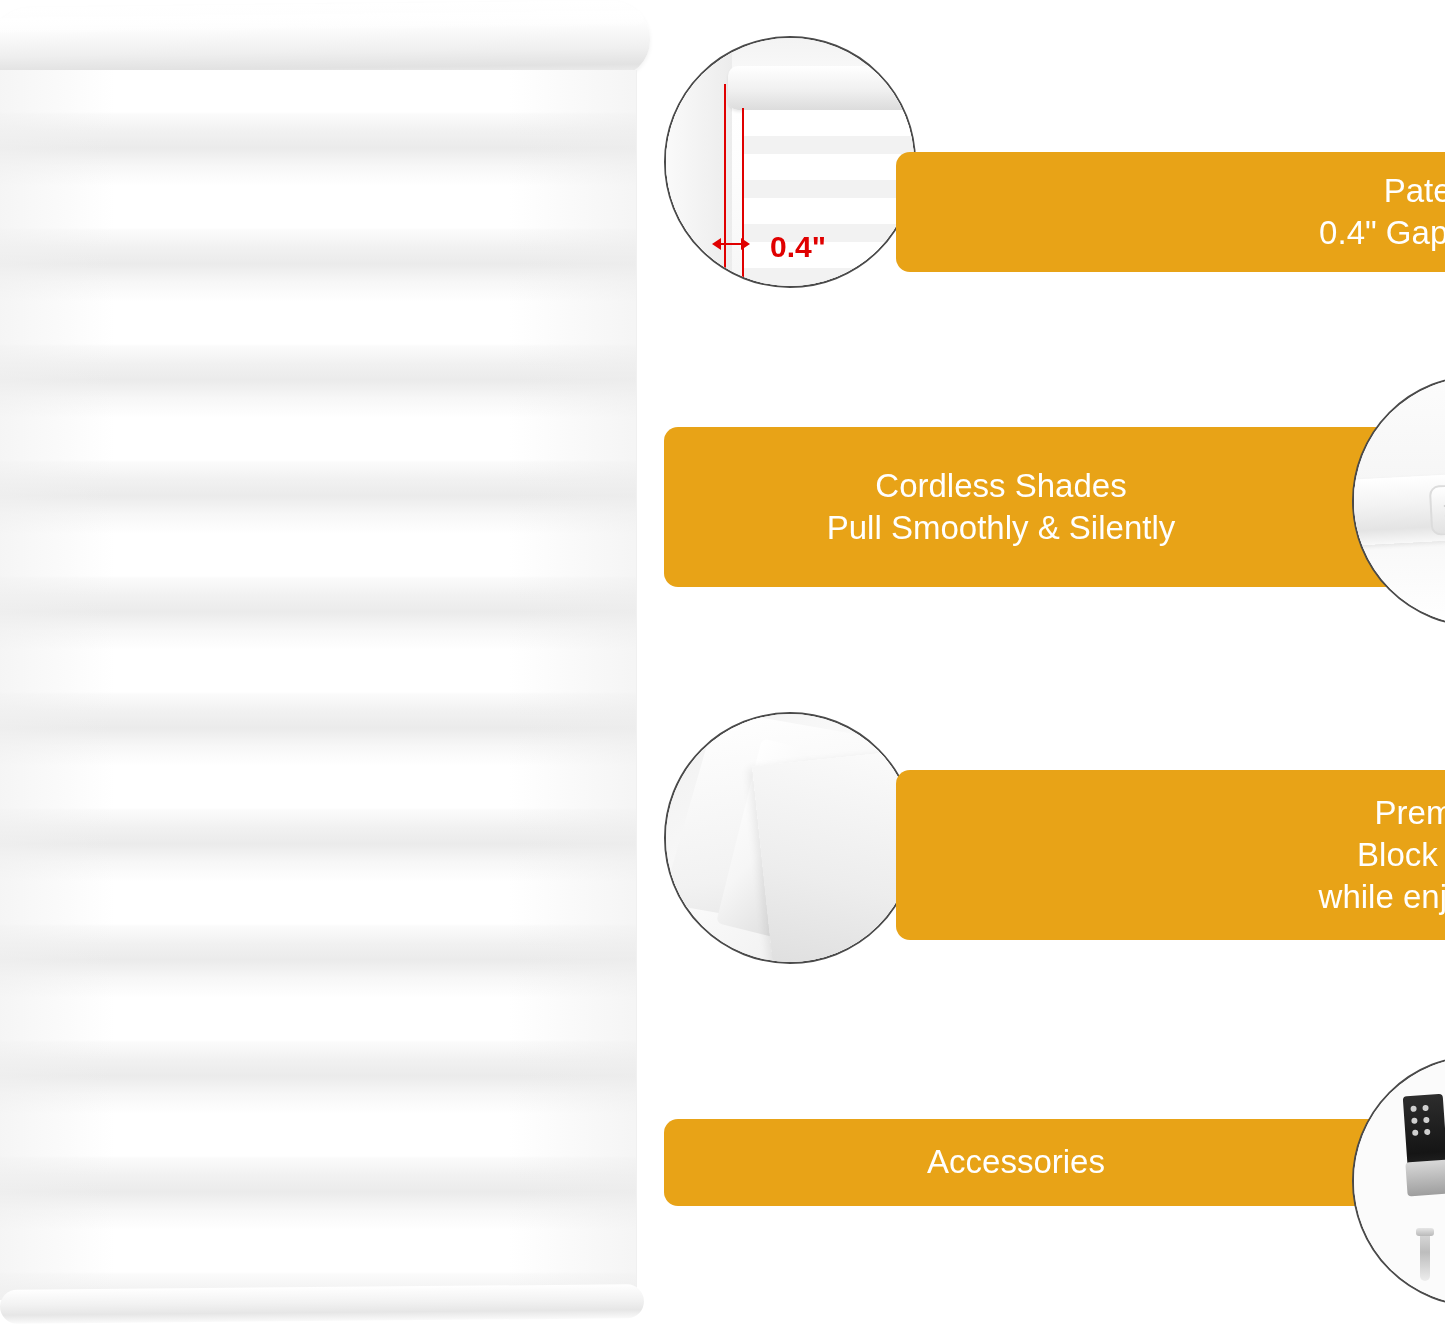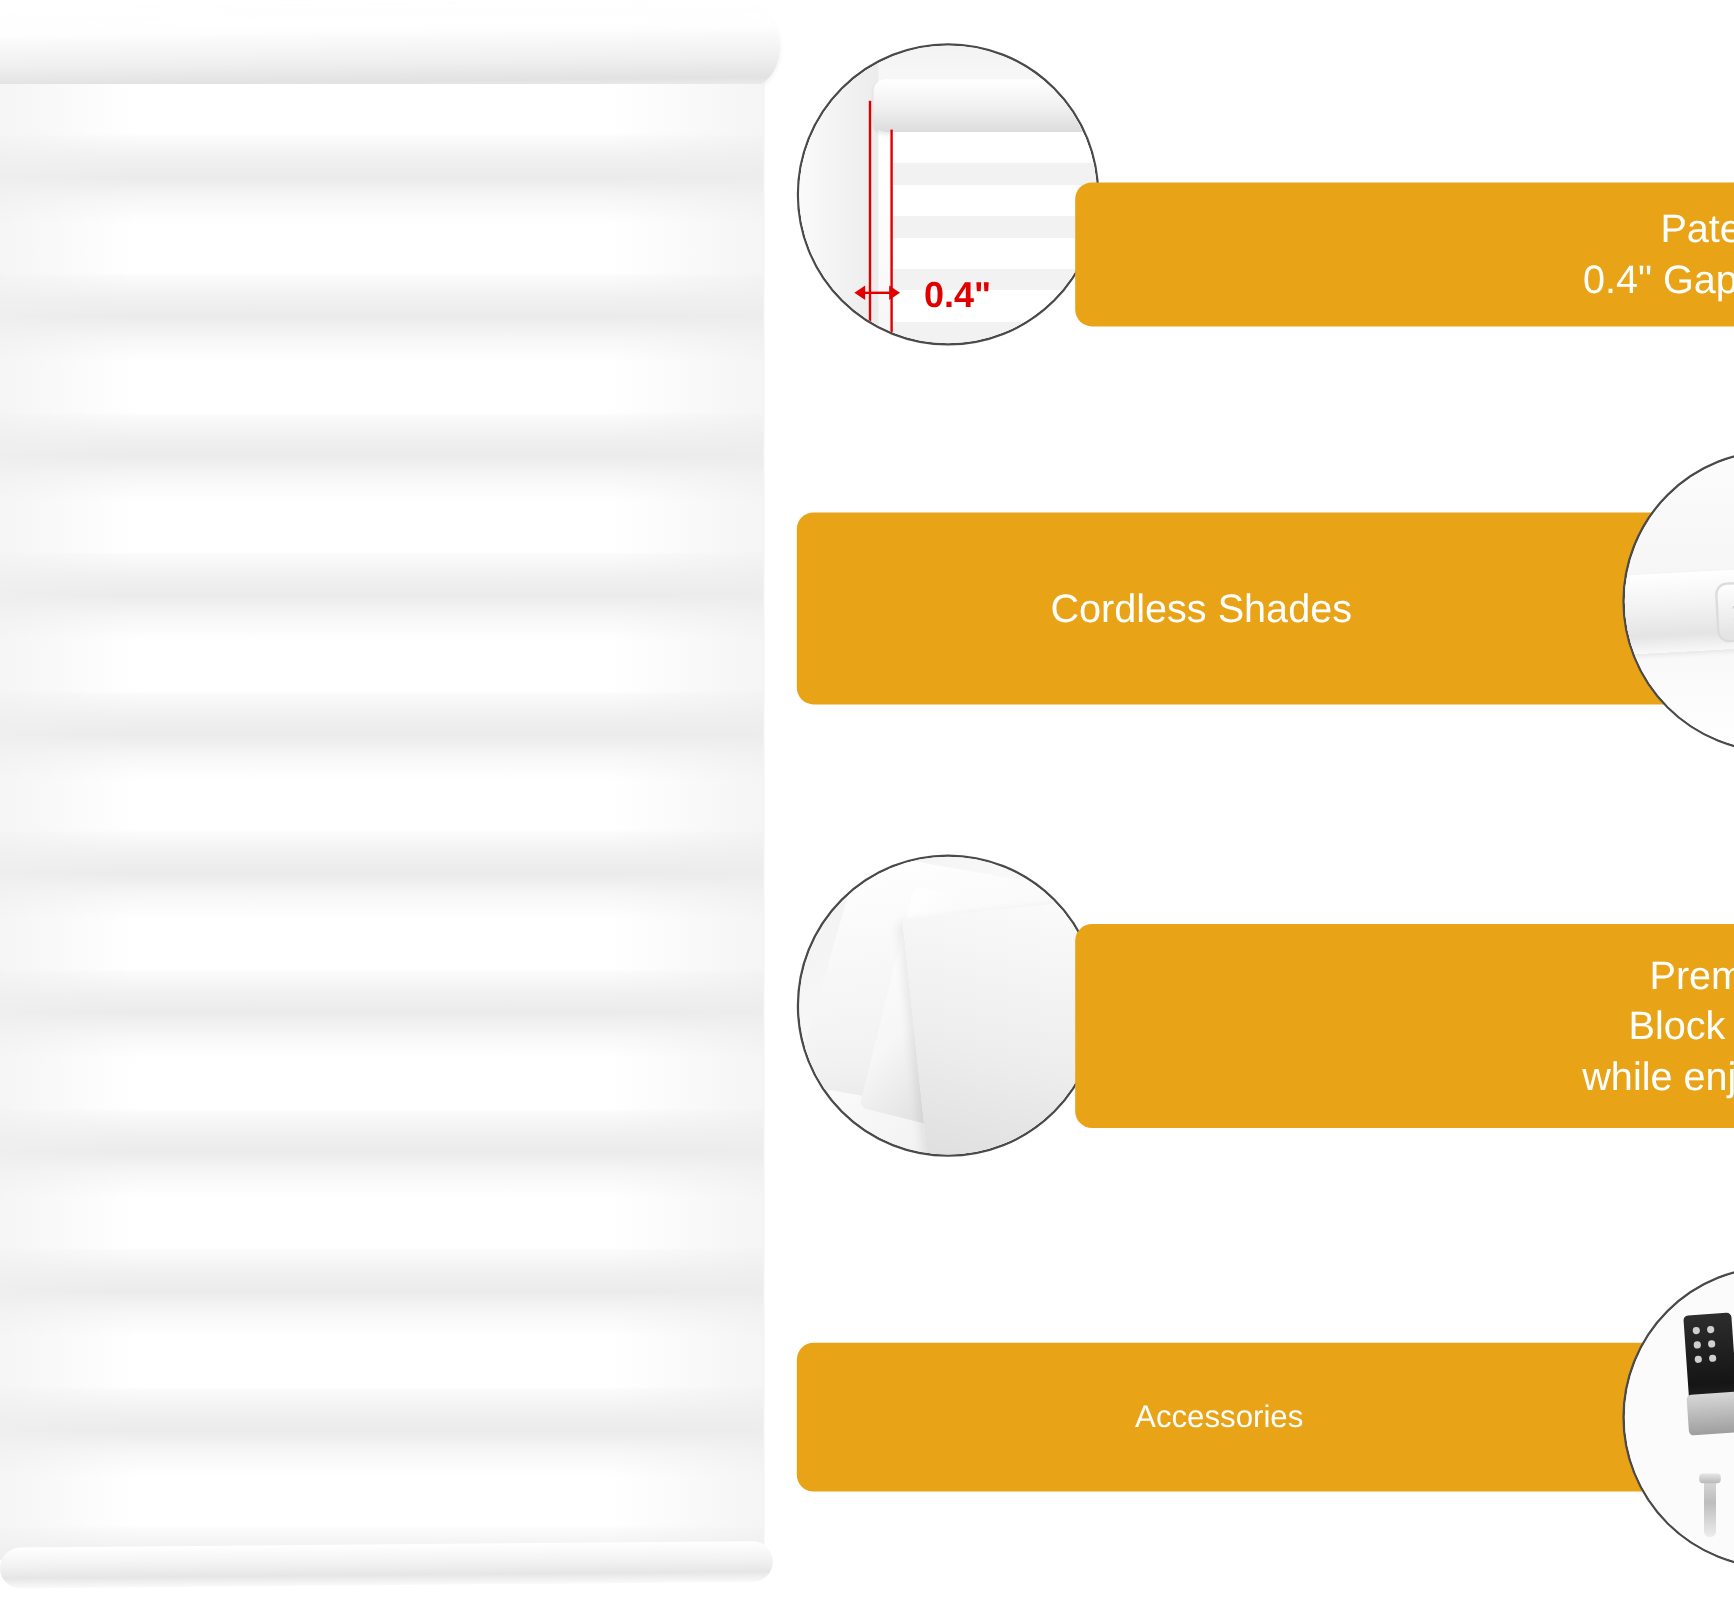--- a/index.html
+++ b/index.html
@@ -217,24 +217,24 @@
   }
   #feature-3 .callout {
     left: 232px; top: 58px; width: 1190px; height: 170px;
     padding: 8px 0;
     align-items: center;
     font-size: 33px;
   }
 
   
   #feature-4 .callout {
-    left: 0; top: 64px; width: 760px; height: 124px;
+    left: 0; top: 64px; width: 760px; height: 87px;
     padding: 8px 0;
     align-items: center;
-    font-size: 26px;
+    font-size: 33px;
   }
   #feature-4 .photo-bubble {
     left: 688px; top: 0; width: 248px; height: 248px;
   }
   .f4-img { position: absolute; inset: 0; background: #fbfbfb; }
   .bracket {
     position: absolute; width: 40px; height: 96px;
     background: linear-gradient(180deg, #2d2d2d 0%, #151515 60%, #3a3a3a 100%);
     border-radius: 4px;
   }
@@ -290,20 +290,21 @@
   <div class="callout" style="text-align:center;">
     <span class="line">Patent System</span>
     <span class="line">0.4" Gap on Both Sides</span>
   </div>
 </div>
 
 <div class="feature" id="feature-2" style="left:664px; top:375px; width:770px; height:280px;">
 
   <div class="callout" style="text-align:center; padding-right:66px;align-items:center;">
     <span class="line">Cordless Shades</span>
+    <span class="line">Pull Smoothly &amp; Silently</span>
   </div>
 
   <div class="photo-bubble">
     <div class="f2-img">
       <div class="f2-rail"></div>
       <div class="f2-handle"></div>
     </div>
   </div>
 </div>
 

